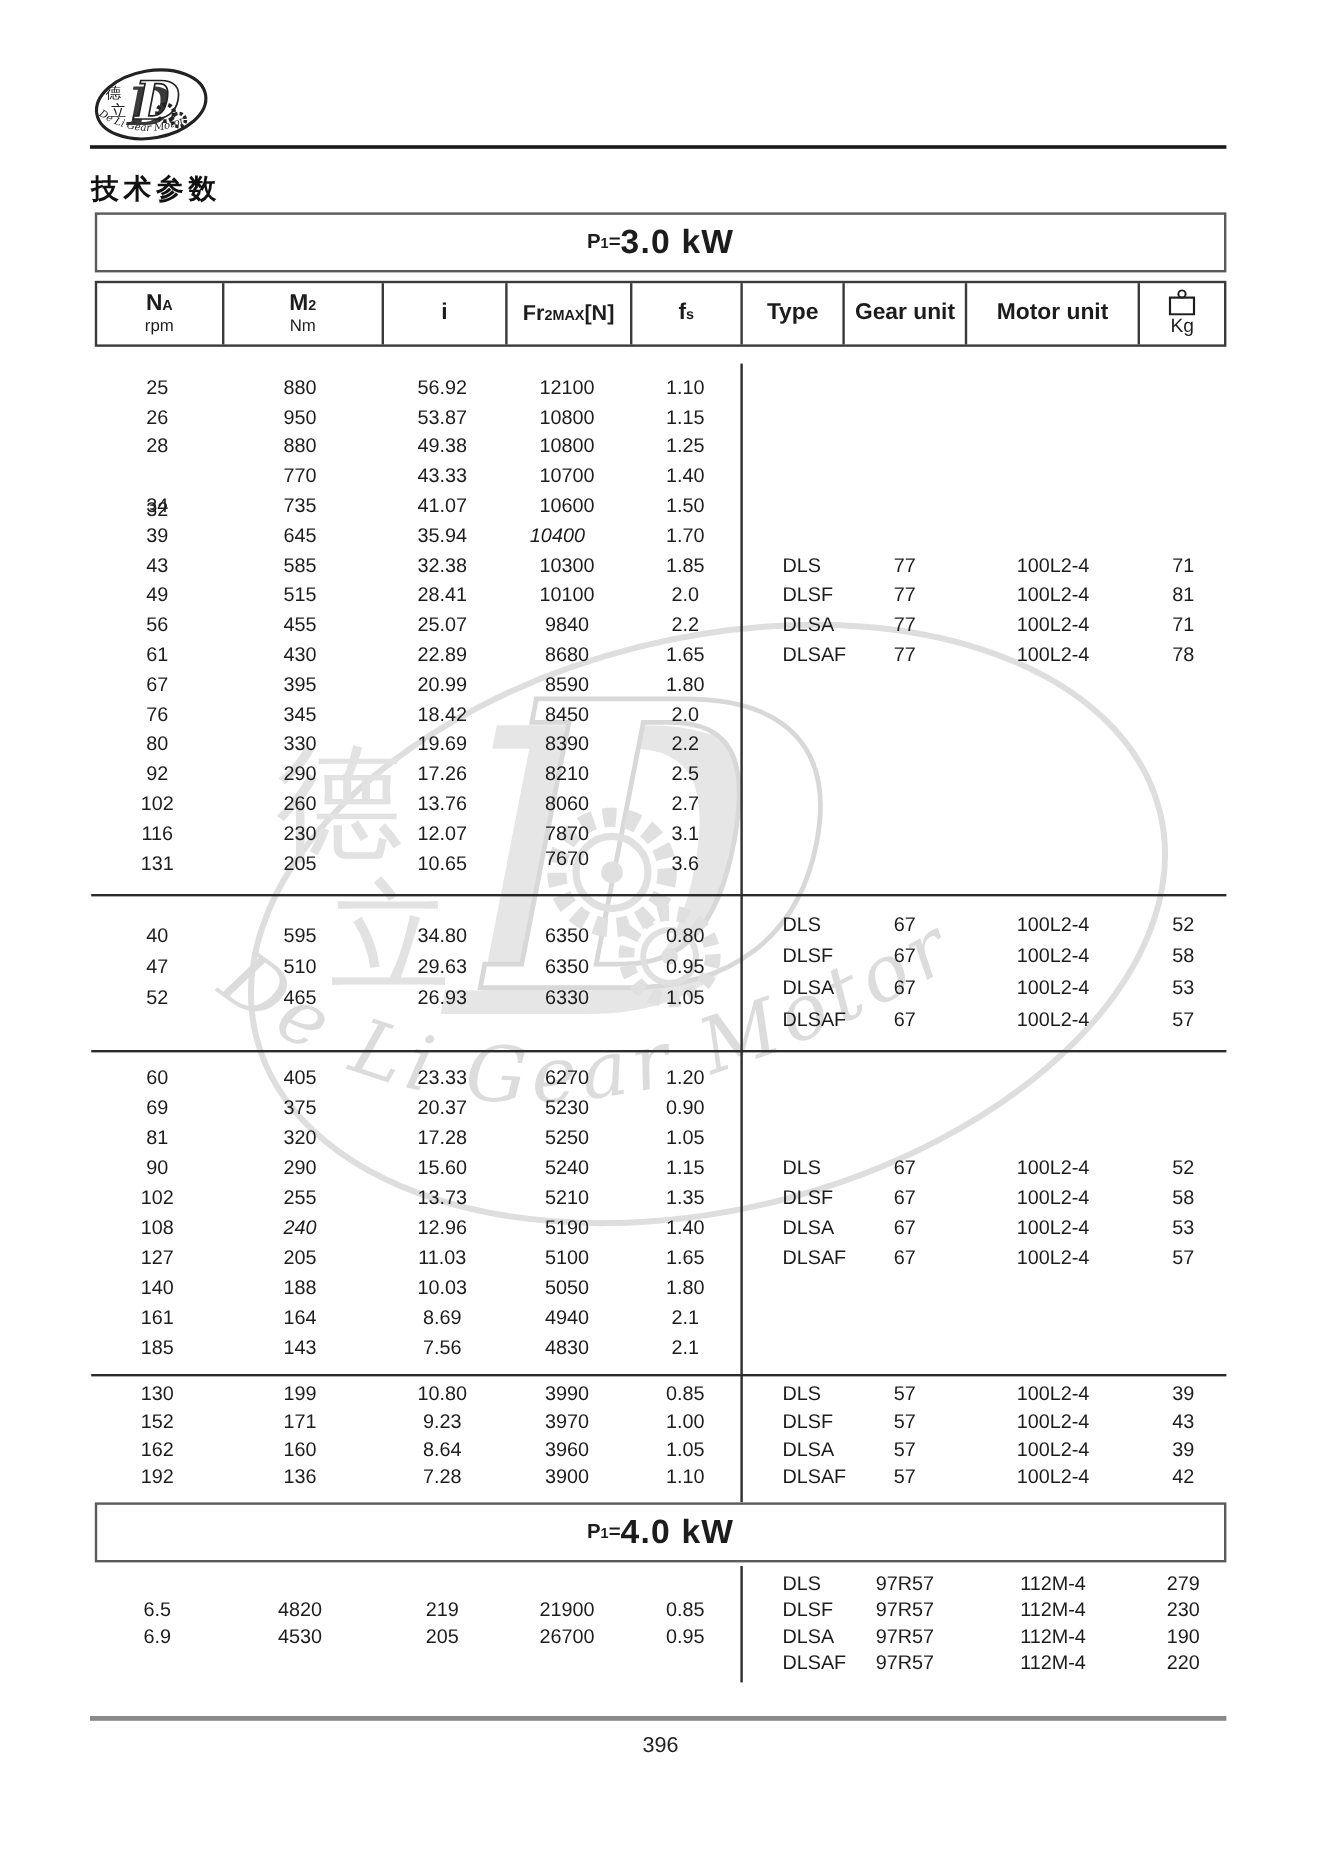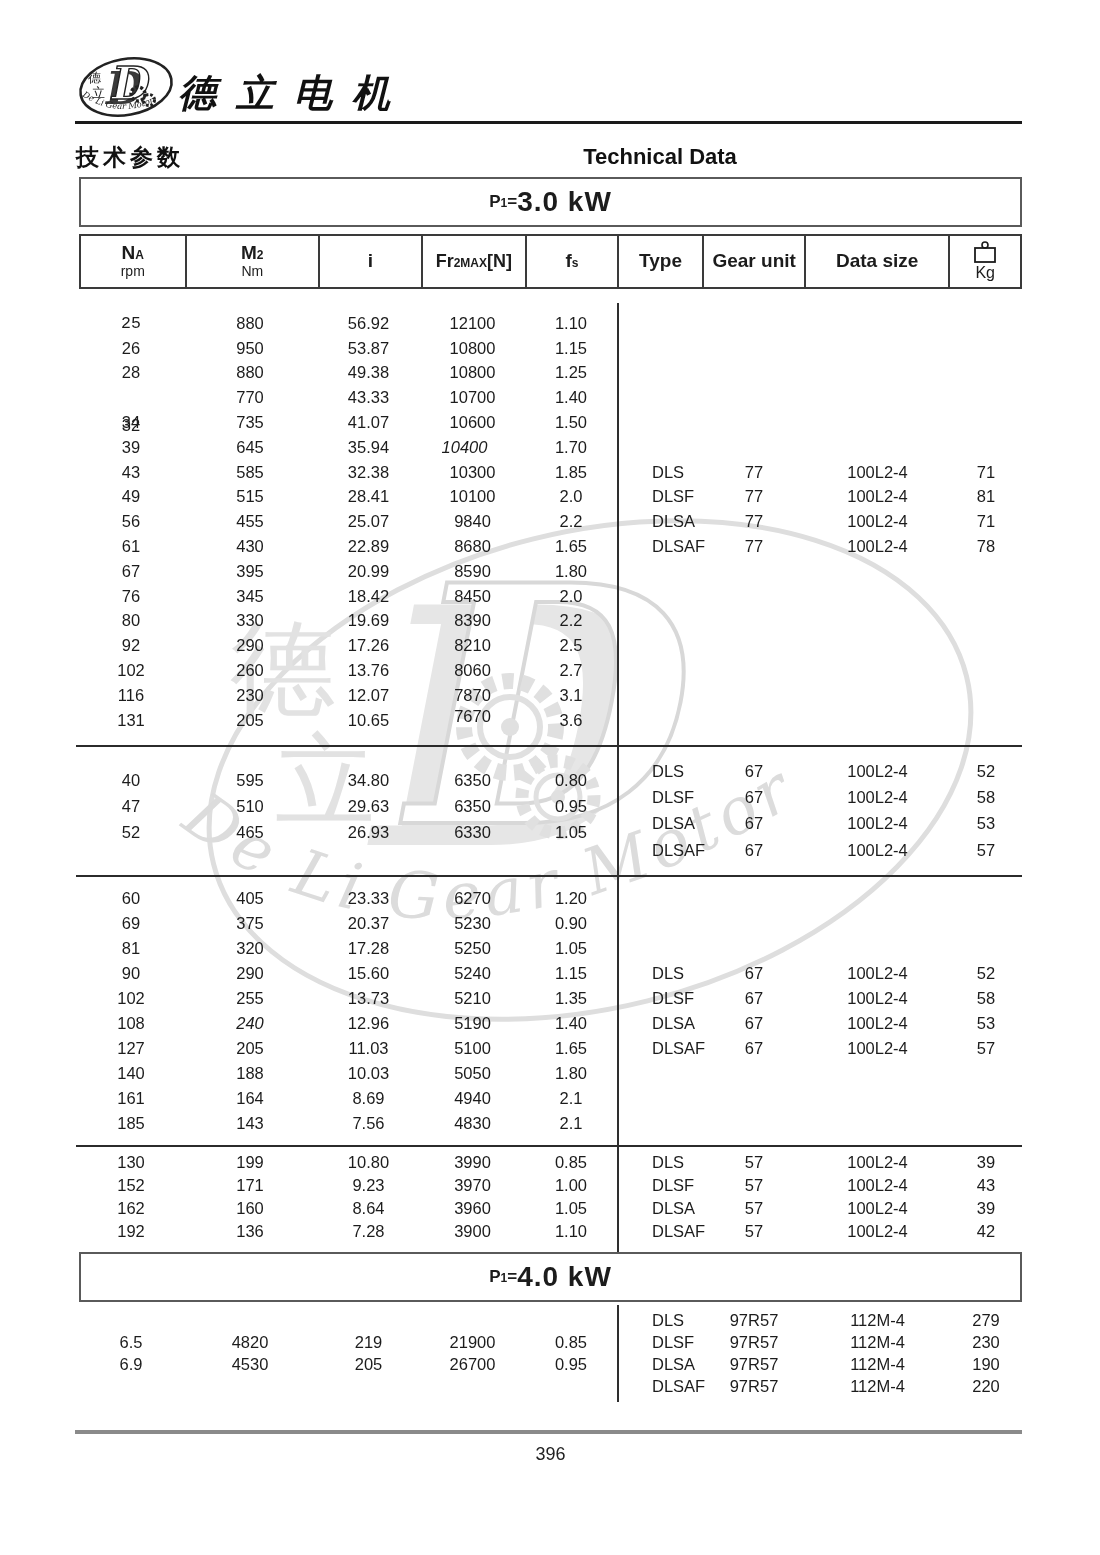--- a/index.html
+++ b/index.html
@@ -90,25 +90,23 @@
       <circle cx="73" cy="46" r="5.5" fill="none" stroke="#222" stroke-width="3" stroke-dasharray="2.6 1.8"></circle>
     </g>
     <defs>
         <path id="logoArc" d="M 6 42 Q 50 70 96 38" fill="none"></path>
       </defs>
     <text font-size="8.5" font-style="italic" fill="#222" font-family="DejaVu Serif, serif">
       <textPath href="#logoArc">De Li Gear Motor</textPath>
     </text>
   </svg>
 
-  <div class="brand-name">德立电机</div>
   <div class="top-rule"></div>
 
   <div class="heading-cn">技术参数</div>
-  <div class="heading-en">Technical Data</div>
 
   <div class="power-box" style="top:177px;">
     <span class="small"><span>P</span><span class="psub">1</span><span>=</span></span>
       <span class="big">3.0 kW</span>
   </div>
 
   <div class="thead">
     <div class="th" style="width:104px;">
       <span><span>N</span><span class="subsc">A</span></span>
       <span class="unit">rpm</span>
@@ -126,21 +124,21 @@
     <div class="th" style="width:92px;">
       <span><span>f</span><span class="subsc">s</span></span>
     </div>
     <div class="th" style="width:86px;">
       <span>Type</span>
     </div>
     <div class="th" style="width:102px;">
       <span>Gear unit</span>
     </div>
     <div class="th" style="width:145px;">
-      <span>Data size</span>
+      <span>Motor unit</span>
     </div>
     <div class="th" style="width:72px;">
       <svg class="kgicon" width="26" height="22" viewBox="0 0 26 22">
         <circle cx="13" cy="4" r="3" fill="none" stroke="#1c1c1c" stroke-width="1.6"></circle>
         <rect x="3" y="7" width="20" height="14" fill="none" stroke="#1c1c1c" stroke-width="1.8"></rect>
       </svg>
       <span class="unit" style="font-size:16px;">Kg</span>
     </div>
   </div>
 
@@ -150,21 +148,21 @@
 
   <div class="vline" style="left:617px;top:303px;height:949px;"></div>
   <div class="vline" style="left:617px;top:1305px;height:97px;"></div>
 
   <div class="power-box" style="top:1252px;">
     <span class="small"><span>P</span><span class="psub">1</span><span>=</span></span>
       <span class="big">4.0 kW</span>
   </div>
 
   <div id="table-body" class="abs" style="left:0;top:0;width:1100px;height:1555px;">
-      <div class="cell" style="left: 79px; width: 104px; top: 311px; height: 24.8px; font-family: Liberation Mono, monospace;">25</div>
+      <div class="cell" style="left: 79px; width: 104px; top: 311px; height: 24.8px;">25</div>
       <div class="cell" style="left: 183px; width: 134px; top: 311px; height: 24.8px;">880</div>
       <div class="cell" style="left: 317px; width: 103px; top: 311px; height: 24.8px;">56.92</div>
       <div class="cell" style="left: 420px; width: 105px; top: 311px; height: 24.8px;">12100</div>
       <div class="cell" style="left: 525px; width: 92px; top: 311px; height: 24.8px;">1.10</div>
       <div class="cell" style="left: 79px; width: 104px; top: 335.8px; height: 24.8px;">26</div>
       <div class="cell" style="left: 183px; width: 134px; top: 335.8px; height: 24.8px;">950</div>
       <div class="cell" style="left: 317px; width: 103px; top: 335.8px; height: 24.8px;">53.87</div>
       <div class="cell" style="left: 420px; width: 105px; top: 335.8px; height: 24.8px;">10800</div>
       <div class="cell" style="left: 525px; width: 92px; top: 335.8px; height: 24.8px;">1.15</div>
       <div class="cell" style="left: 79px; width: 104px; top: 360.6px; height: 24.8px;">28</div>

